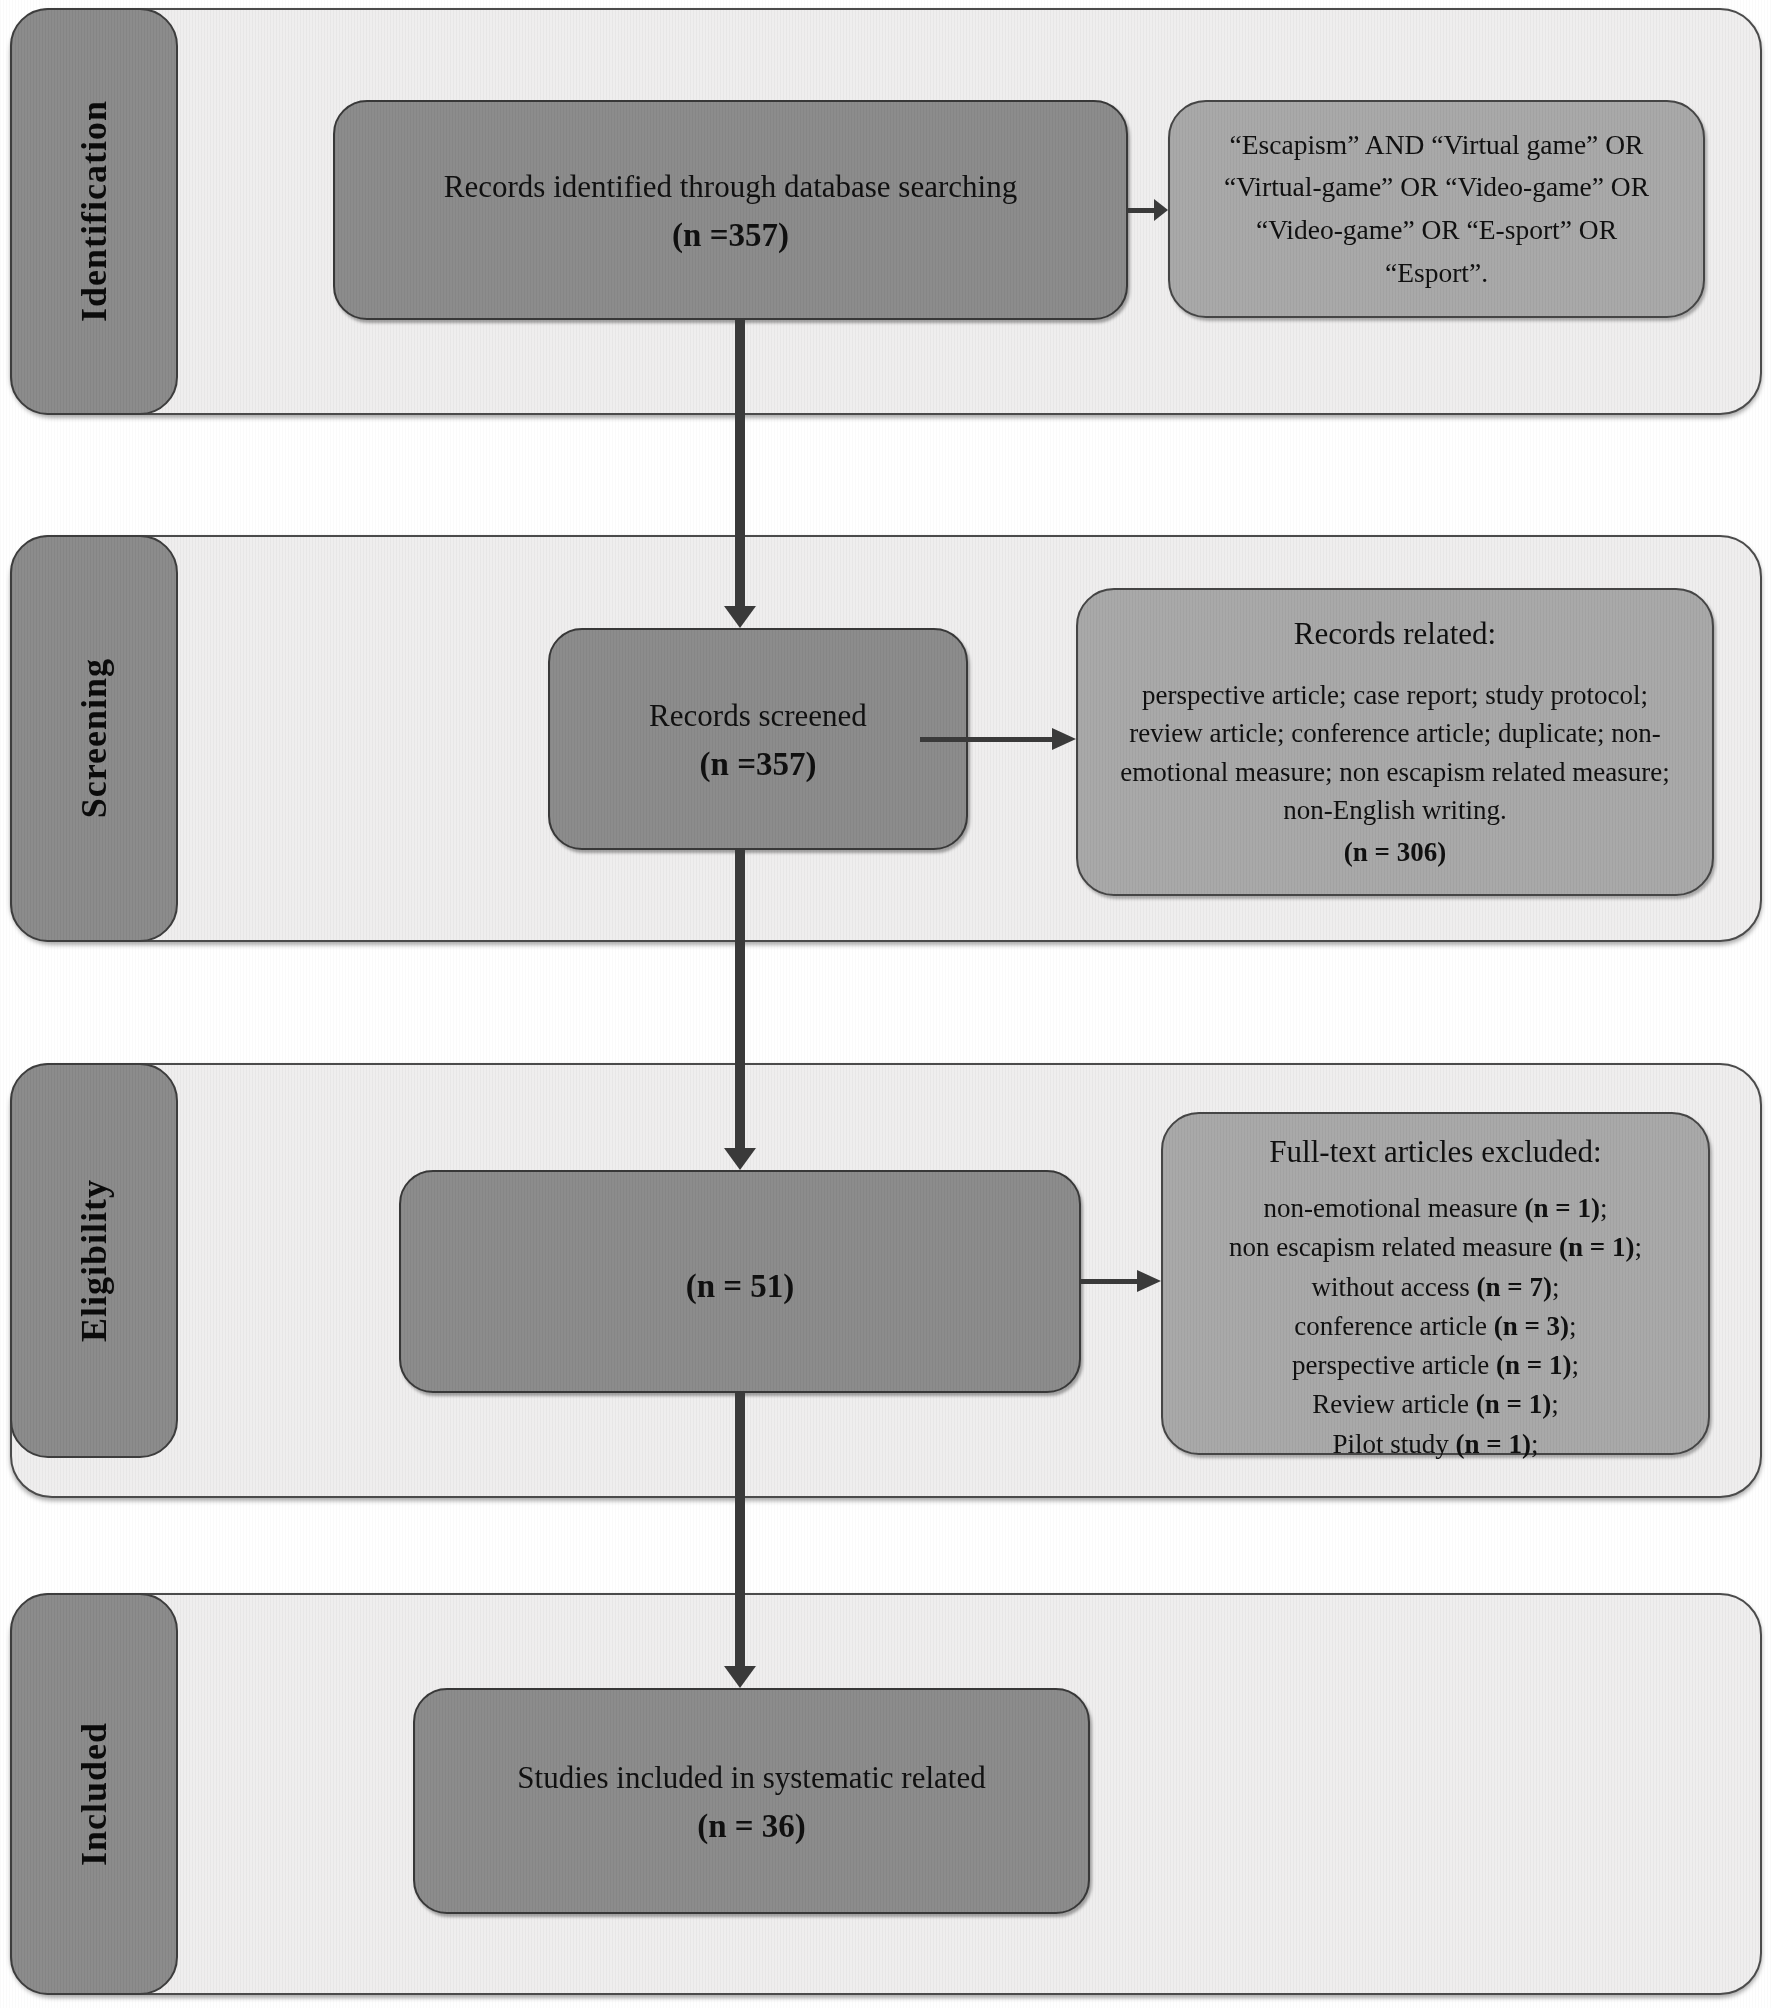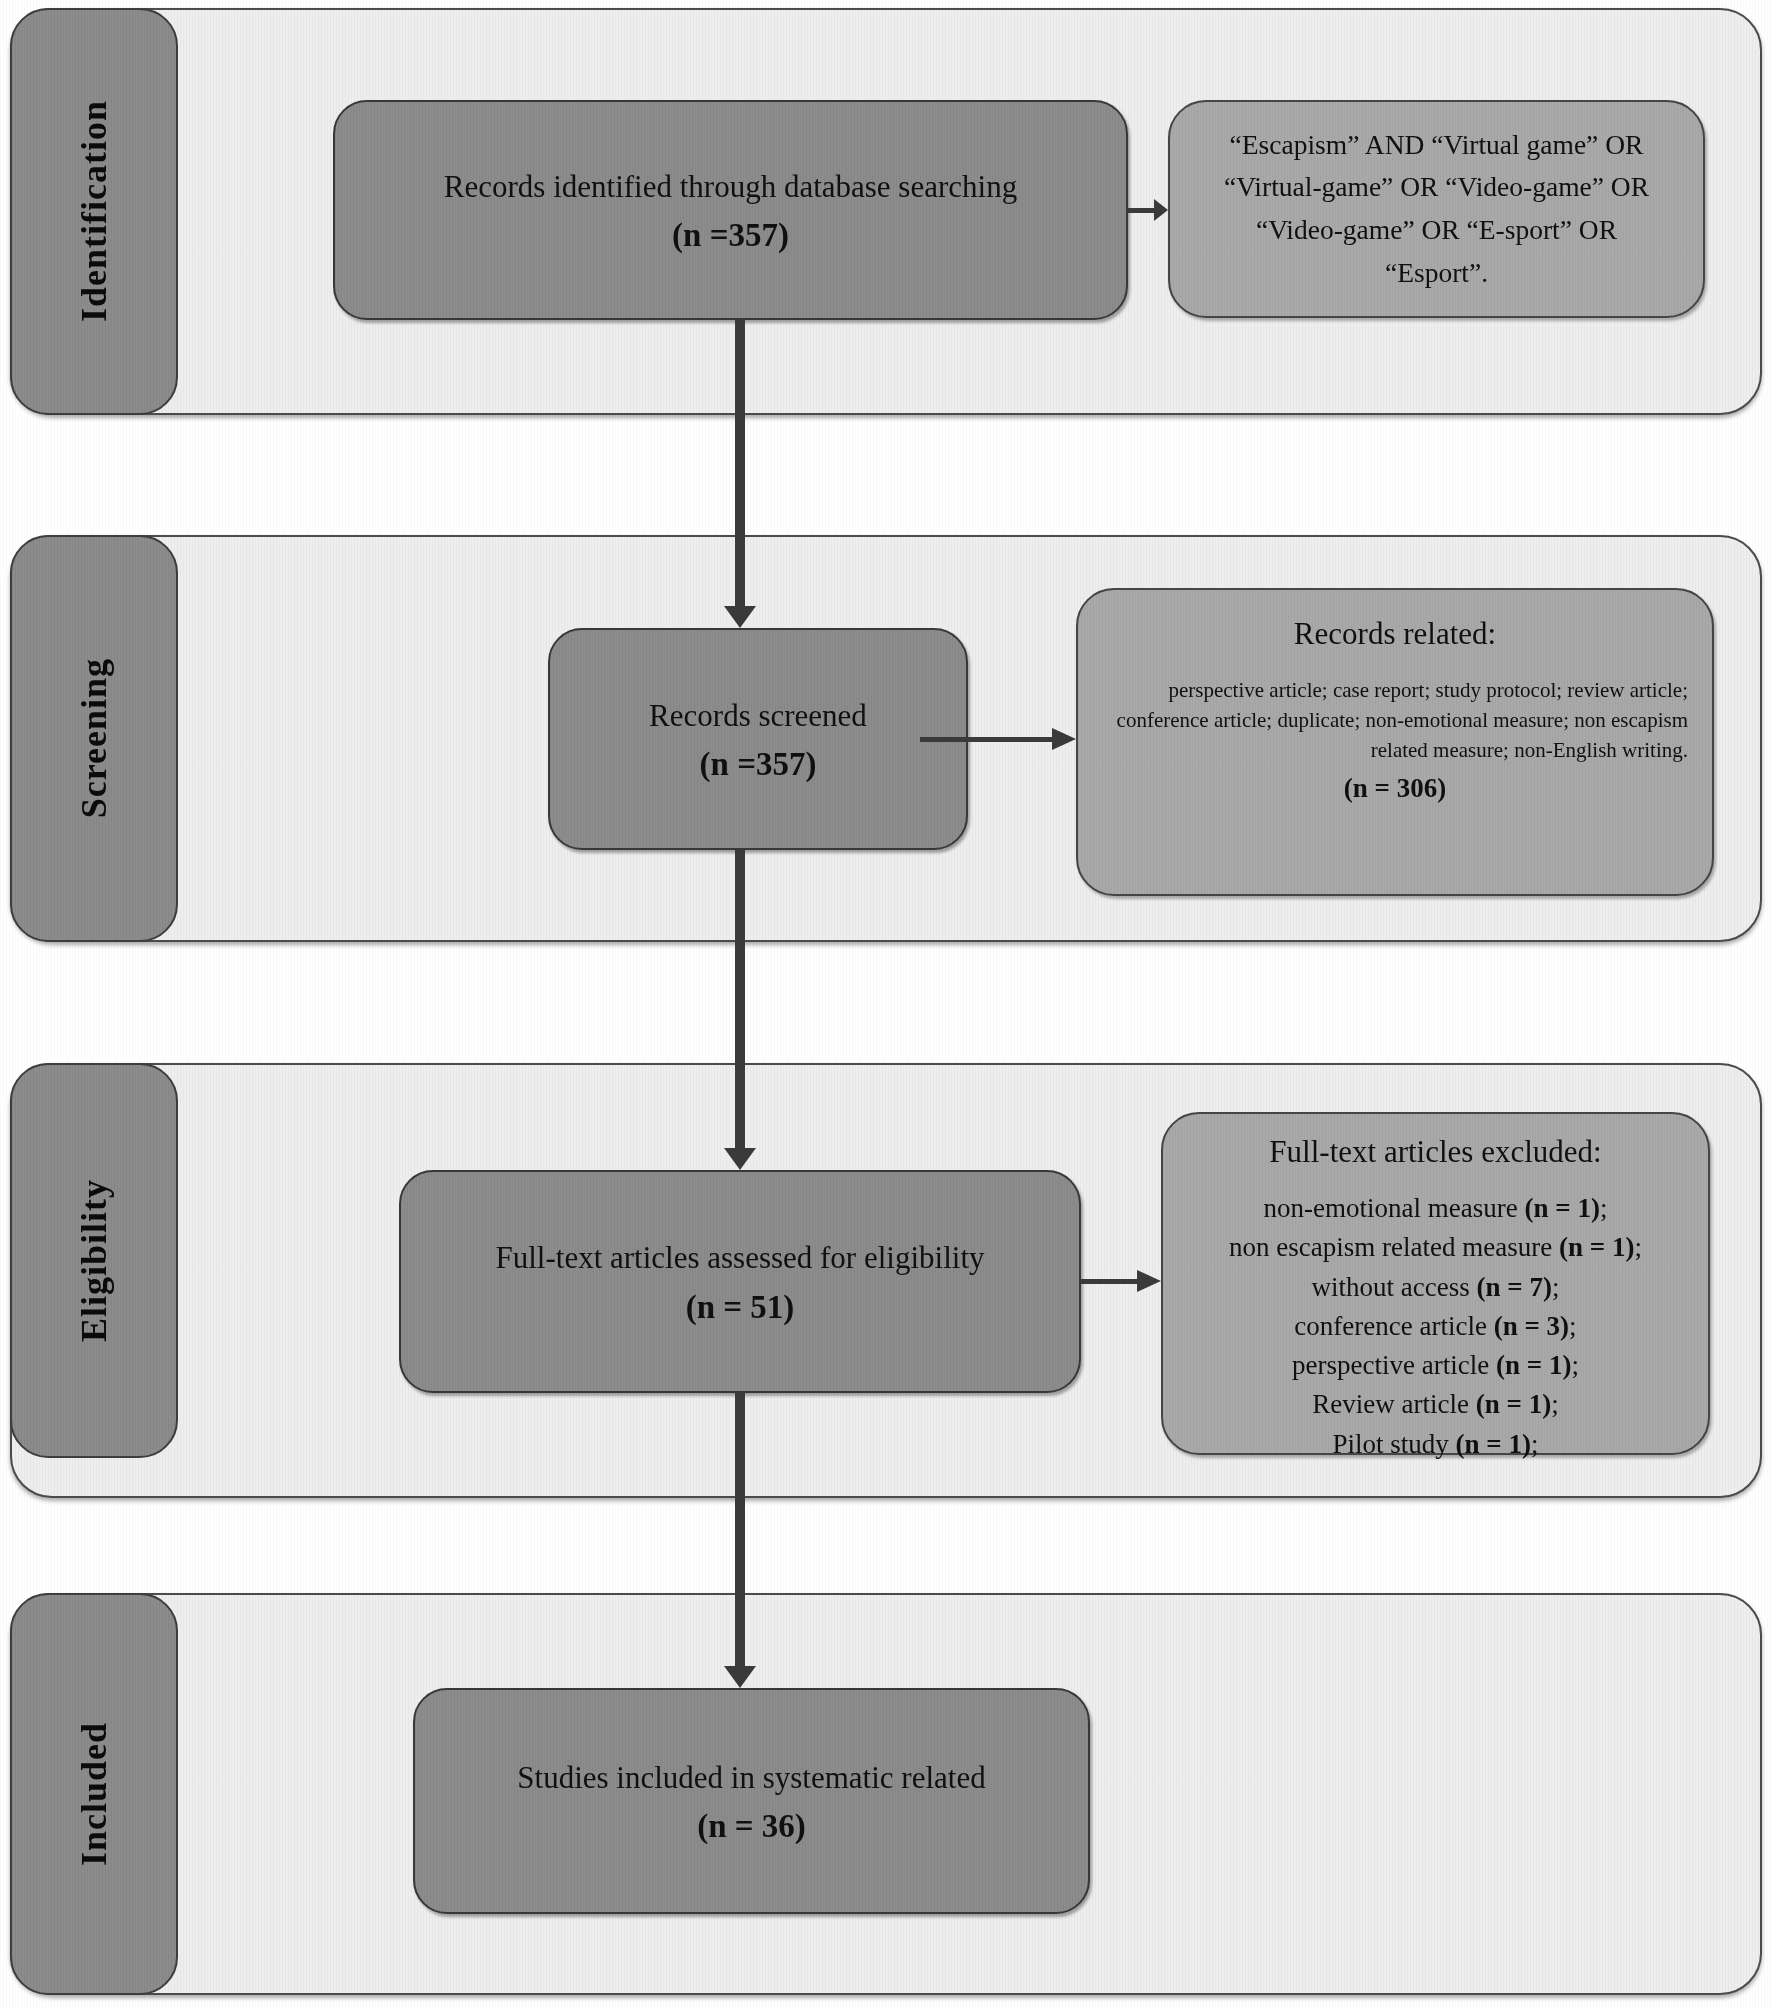--- a/index.html
+++ b/index.html
@@ -54,21 +54,21 @@
     border:2px solid #454545;
     border-radius:38px;
     box-shadow:2px 3px 3px rgba(40,40,40,0.35);
     box-sizing:border-box;
     text-align:center;
   }
   .flow-title{font-size:31px;line-height:1.35;}
   .flow-count{font-size:33px;font-weight:bold;margin-top:10px;}
   .search-text{font-size:27.5px;line-height:1.55;padding:0 42px;}
   .excl-heading{font-size:31px;margin-top:26px;}
-  .excl-body{font-size:21px;line-height:1.42;padding:0 24px;margin-top:24px;text-align:right;}
+  .excl-body{font-size:27px;line-height:1.42;padding:0 24px;margin-top:24px;}
   .excl-count{font-size:27px;font-weight:bold;margin-top:8px;}
   .excl-items{font-size:27px;line-height:1.38;margin-top:20px;}
   .excl-items div{margin:2px 0;}
   
   .arrow{position:absolute;}
   .v-stem{position:absolute;left:0;top:0;width:10px;background:#3a3a3a;}
   .v-head{position:absolute;width:0;height:0;border-left:16px solid transparent;border-right:16px solid transparent;border-top:22px solid #3a3a3a;left:-11px;}
   .h-stem{position:absolute;height:5px;background:#3a3a3a;top:9px;left:0;}
   .h-head{position:absolute;width:0;height:0;border-top:11px solid transparent;border-bottom:11px solid transparent;top:0;}
 </style>
@@ -109,21 +109,20 @@
     <div class="flow-count">(n =357)</div>
   </div>
 
   <div class="side-box" style="left:1076px;top:588px;width:638px;height:308px;">
     <div class="excl-heading">Records related:</div>
     <div class="excl-body">perspective article; case report; study protocol; review article; conference article; duplicate; non-emotional measure; non escapism related measure; non-English writing.</div>
     <div class="excl-count"><b>(n = 306)</b></div>
   </div>
 
   <div class="dark-box" style="left:399px;top:1170px;width:682px;height:223px;">
-    <div class="flow-title">Full-text articles assessed for eligibility</div>
     <div class="flow-count"><b>(n = 51)</b></div>
   </div>
 
   <div class="side-box" style="left:1161px;top:1112px;width:549px;height:343px;">
     <div class="excl-heading" style="margin-top:20px;">Full-text articles excluded:</div>
     <div class="excl-items">
       <div>non-emotional measure <b>(n = 1)</b>;</div>
       <div>non escapism related measure <b>(n = 1)</b>;</div>
       <div>without access <b>(n = 7)</b>;</div>
       <div>conference article <b>(n = 3)</b>;</div>

